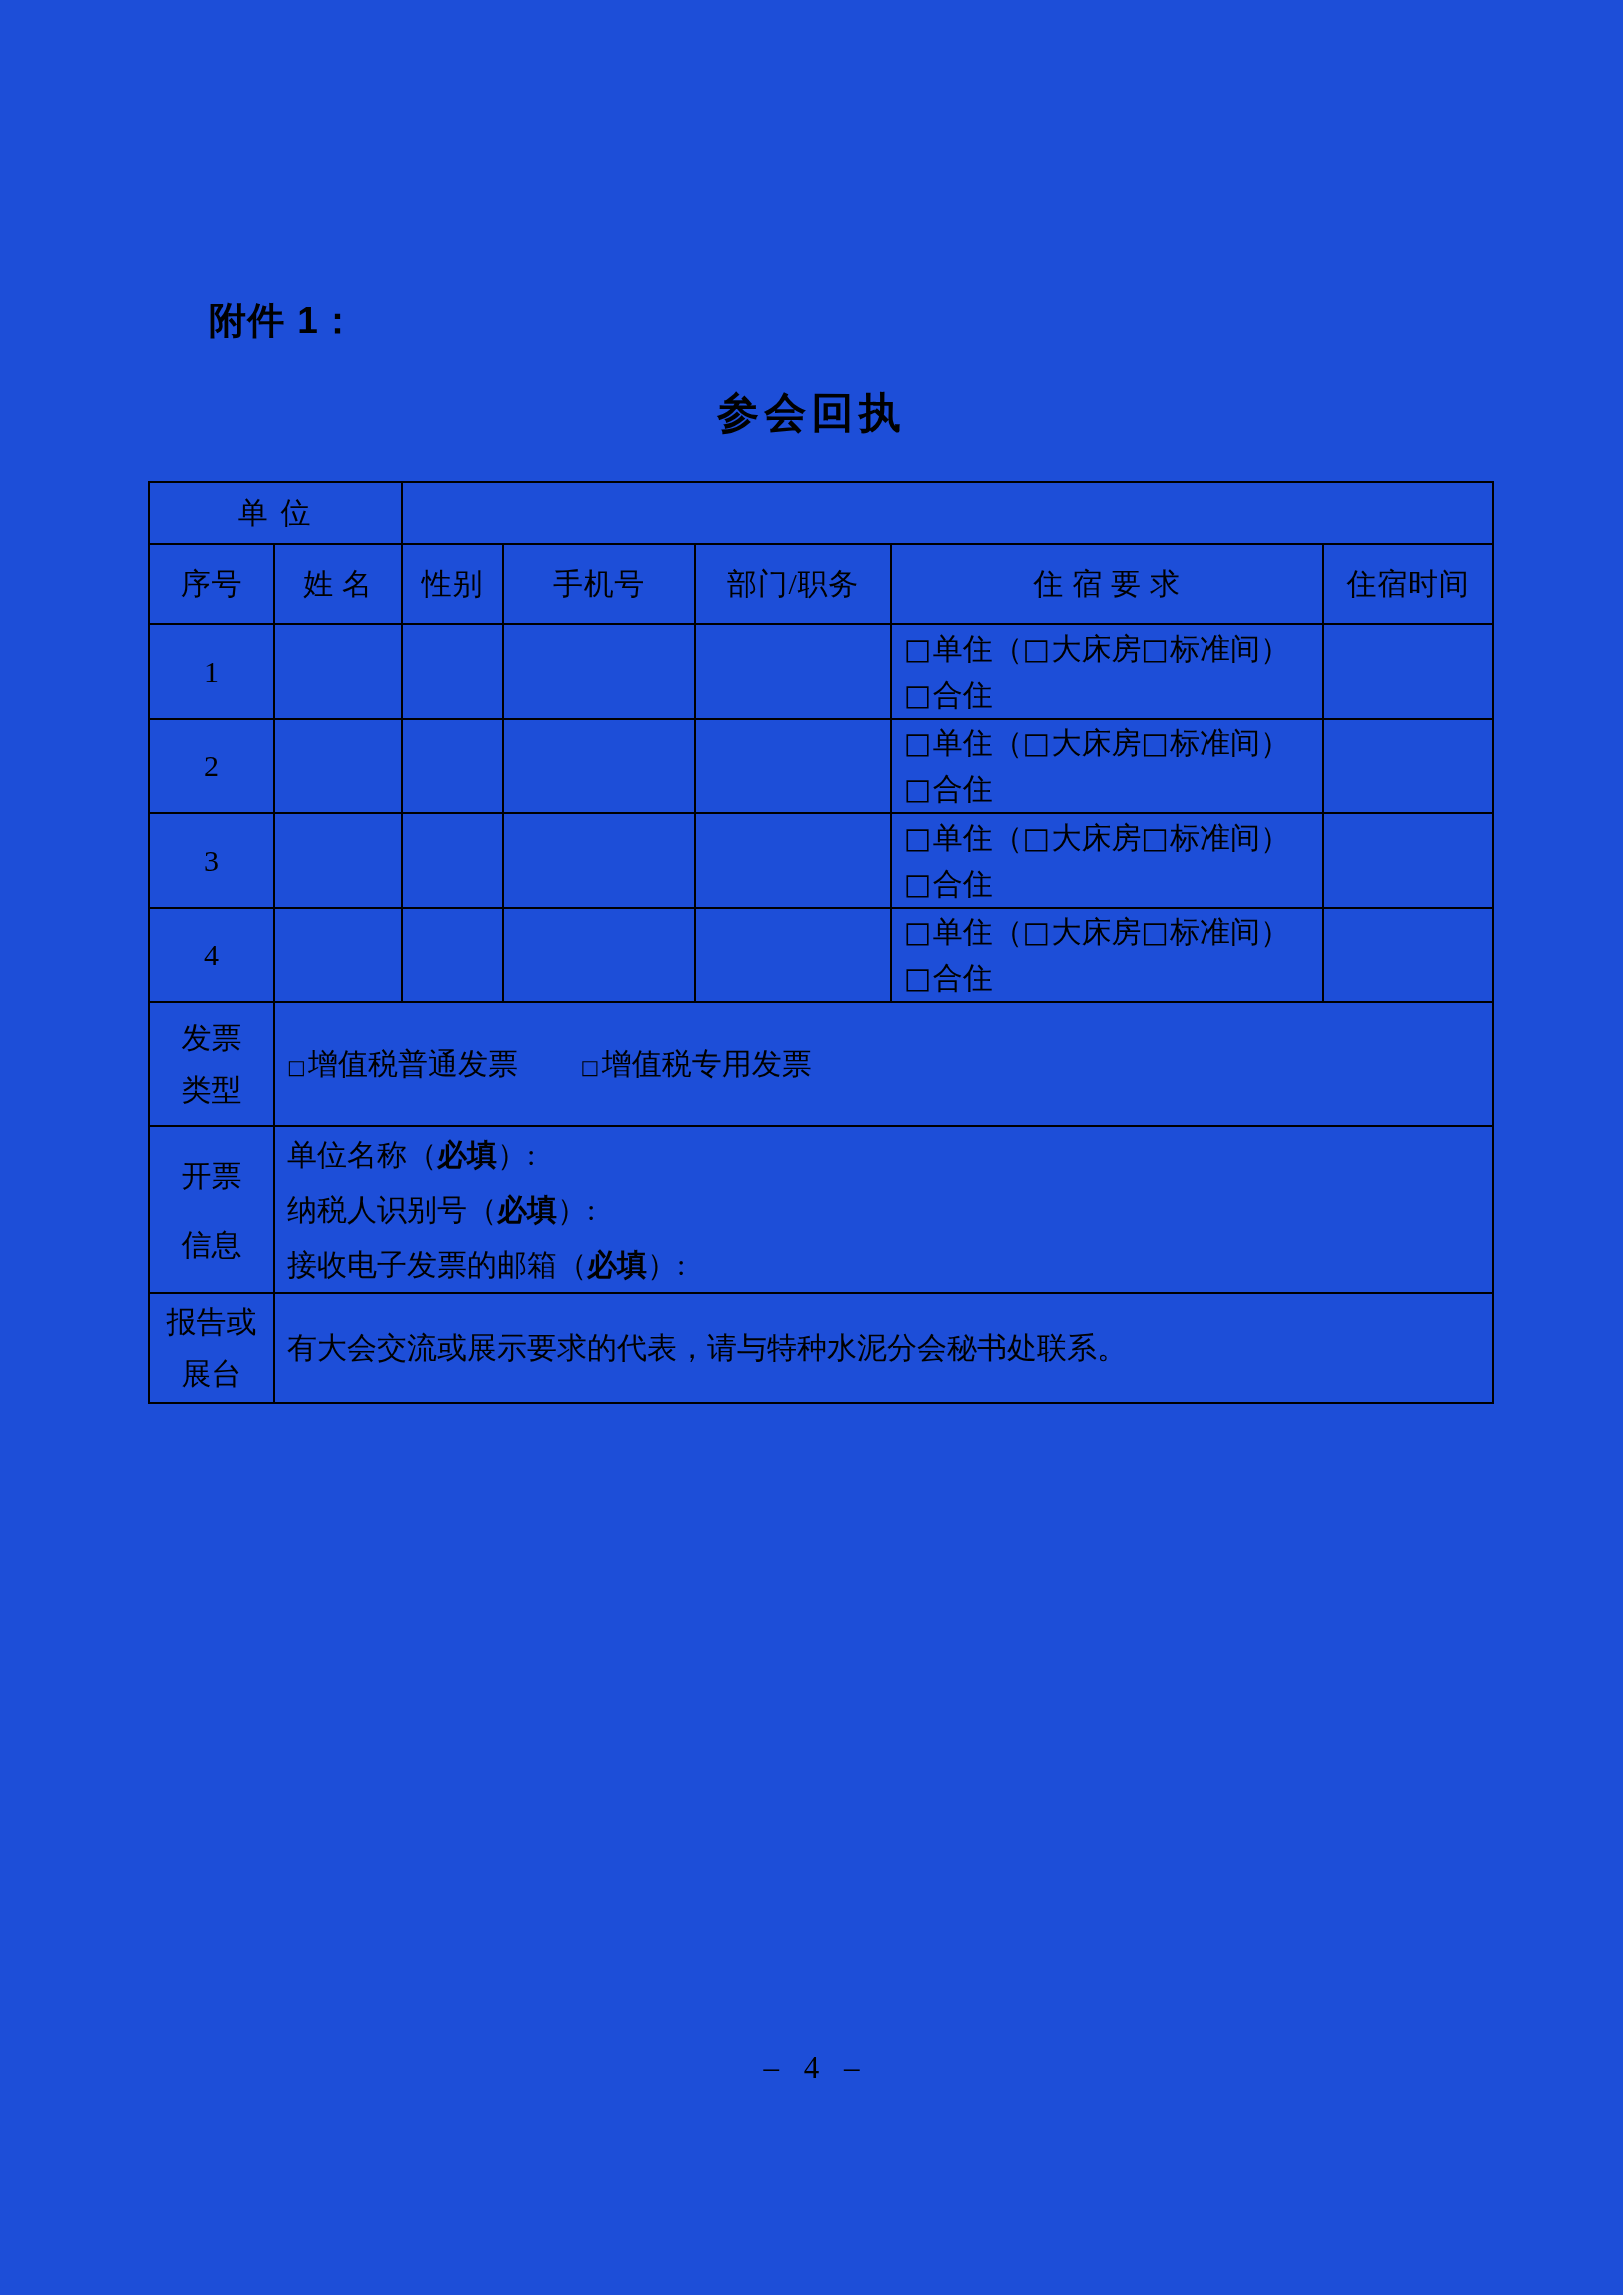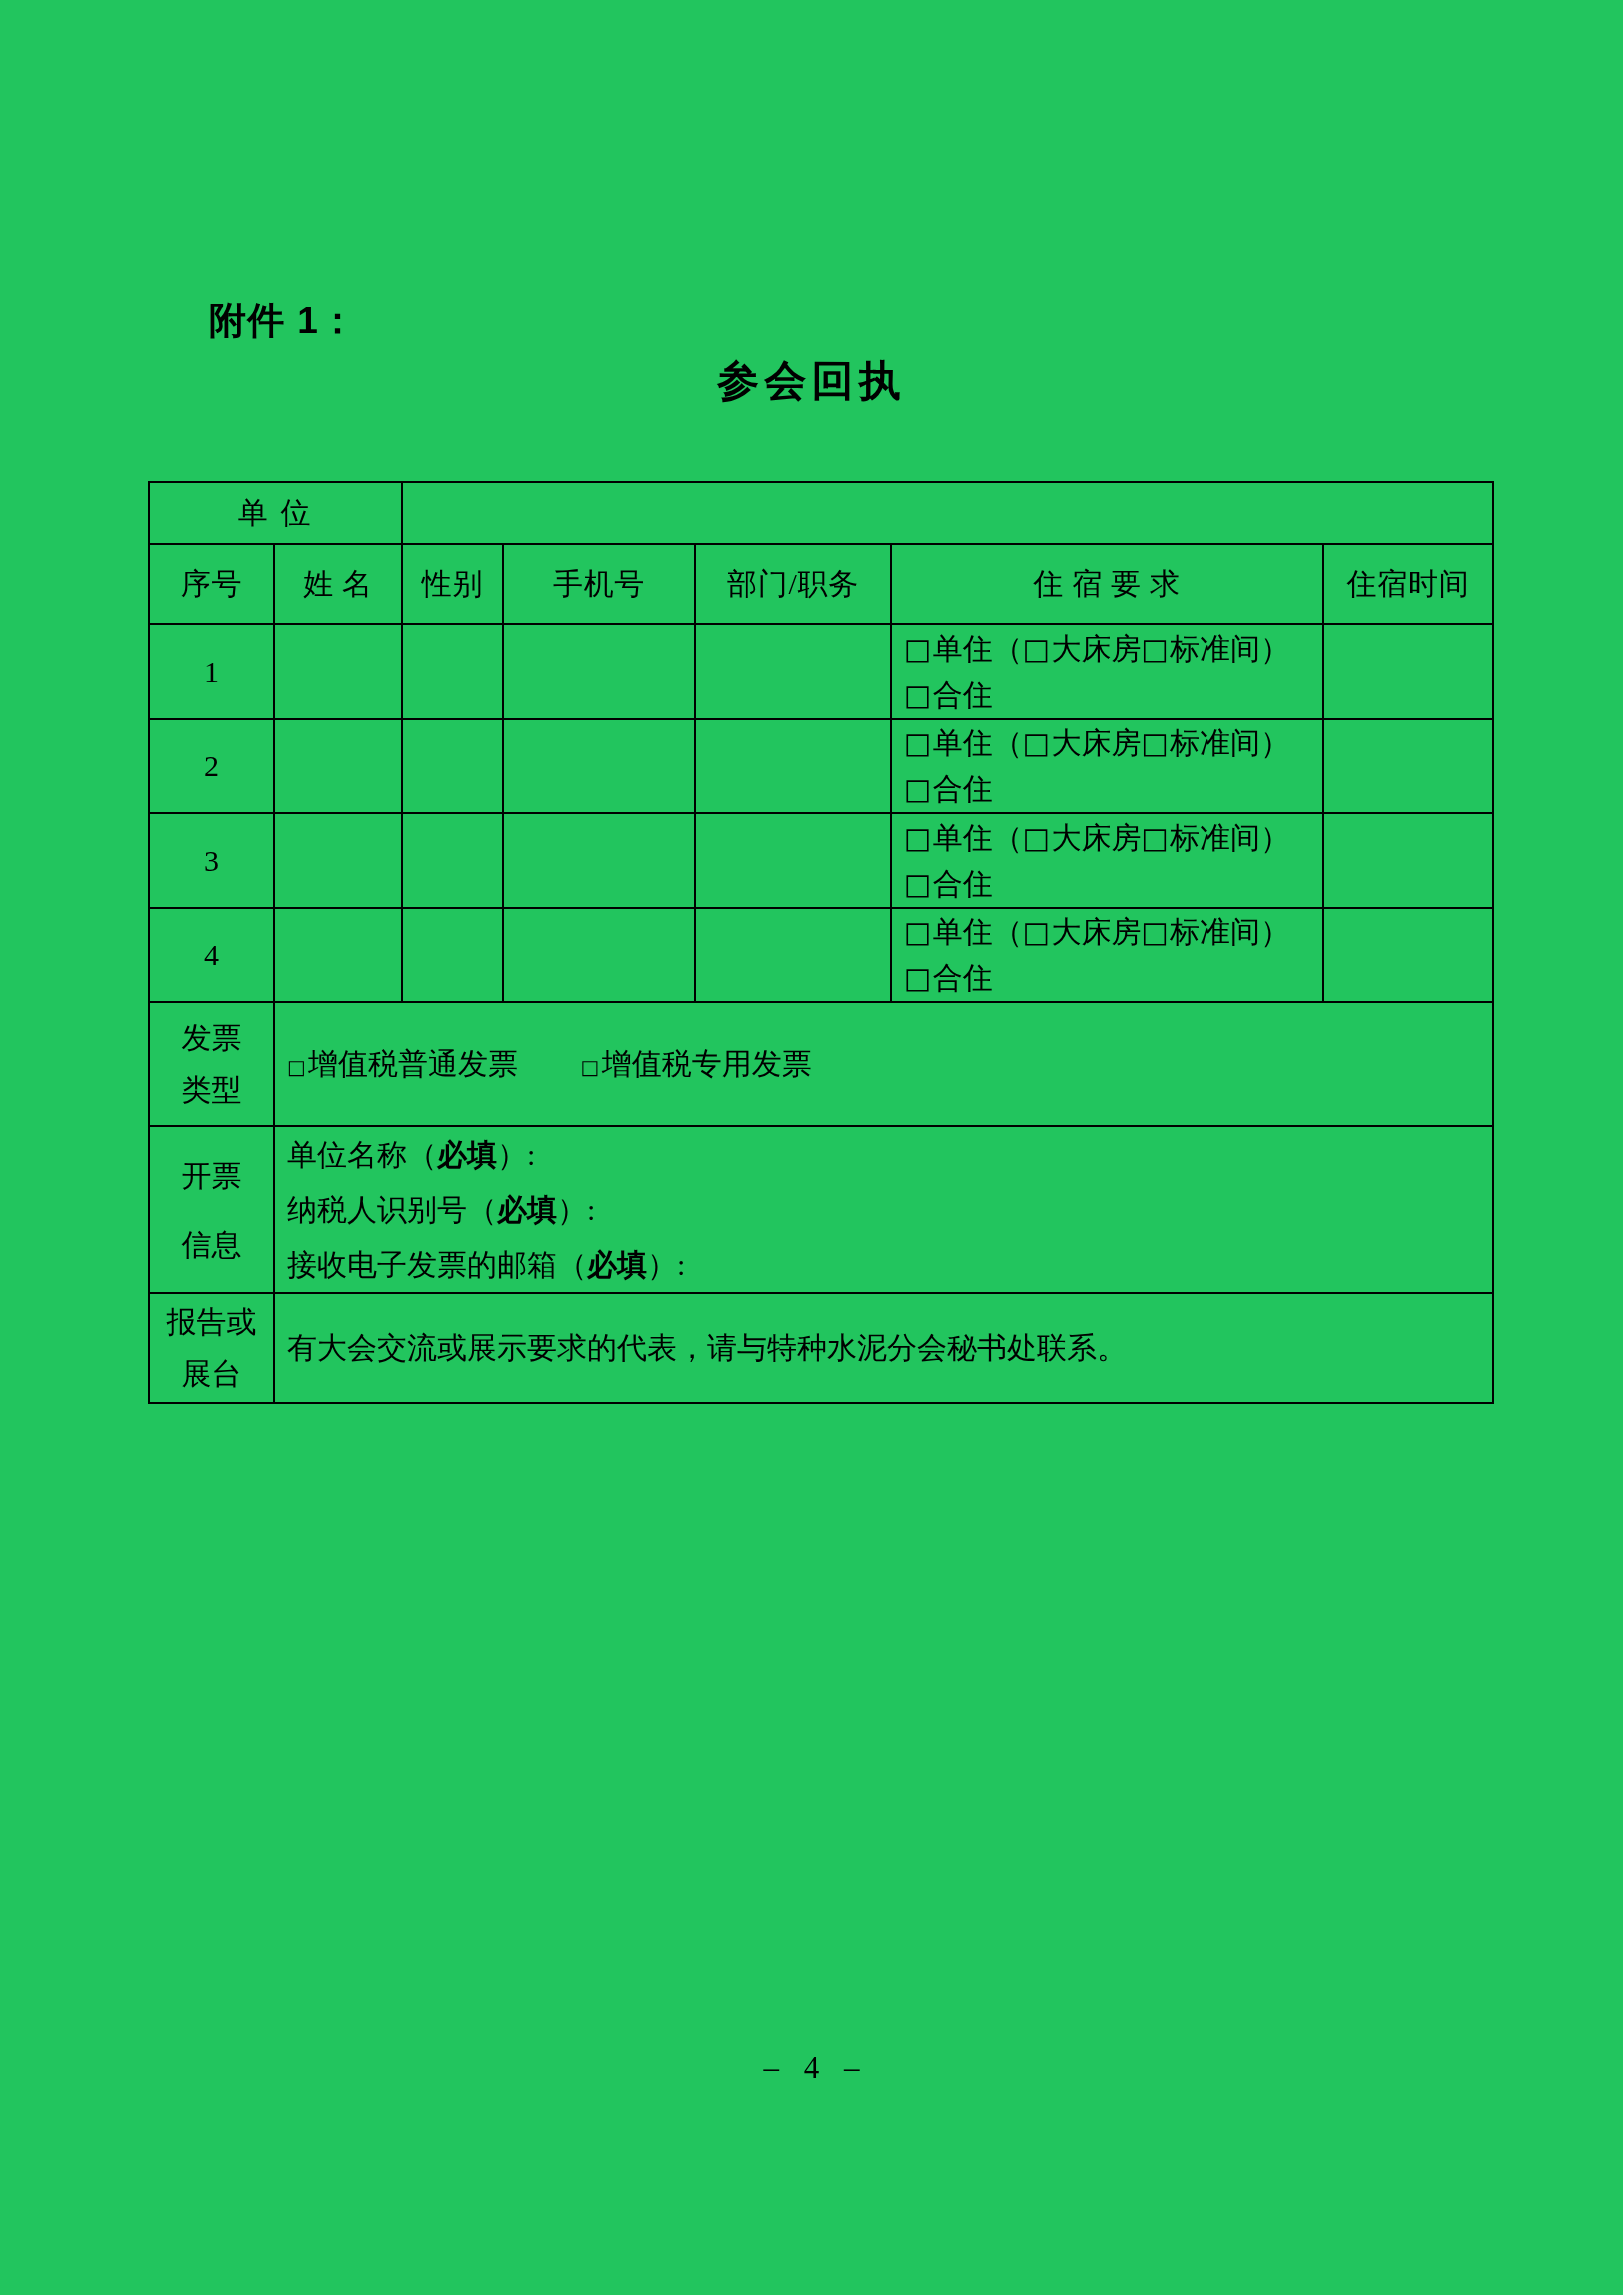--- a/index.html
+++ b/index.html
@@ -1,39 +1,39 @@
 <!DOCTYPE html>
 <html style="font-size:10.5px"><head>
 <meta charset="utf-8">
 <style>
   html,body{margin:0;padding:0;background:#ffffff;}
   .page{
     position:relative;
     width:1623px;
     height:2295px;
-    background:#22c55e;
+    background:#1d4ed8;
     color:#000000;
     font-family:"Liberation Serif","DejaVu Serif",serif;
     overflow:hidden;
   }
   .attachment-label{
     position:absolute;
     left:209px;
     top:300px;
     font-size:37px;
     line-height:42px;
     font-weight:700;
     font-family:"Liberation Sans","DejaVu Sans",sans-serif;
     letter-spacing:1.3px;
   }
   .doc-title{
     position:absolute;
     left:0;
     right:0;
-    top:359px;
+    top:391px;
     text-align:center;
     font-size:42px;
     line-height:44px;
     font-weight:700;
     font-family:"Liberation Sans","DejaVu Sans",sans-serif;
     letter-spacing:5.2px;
   }
   table.reply-table{
     position:absolute;
     left:148px;

